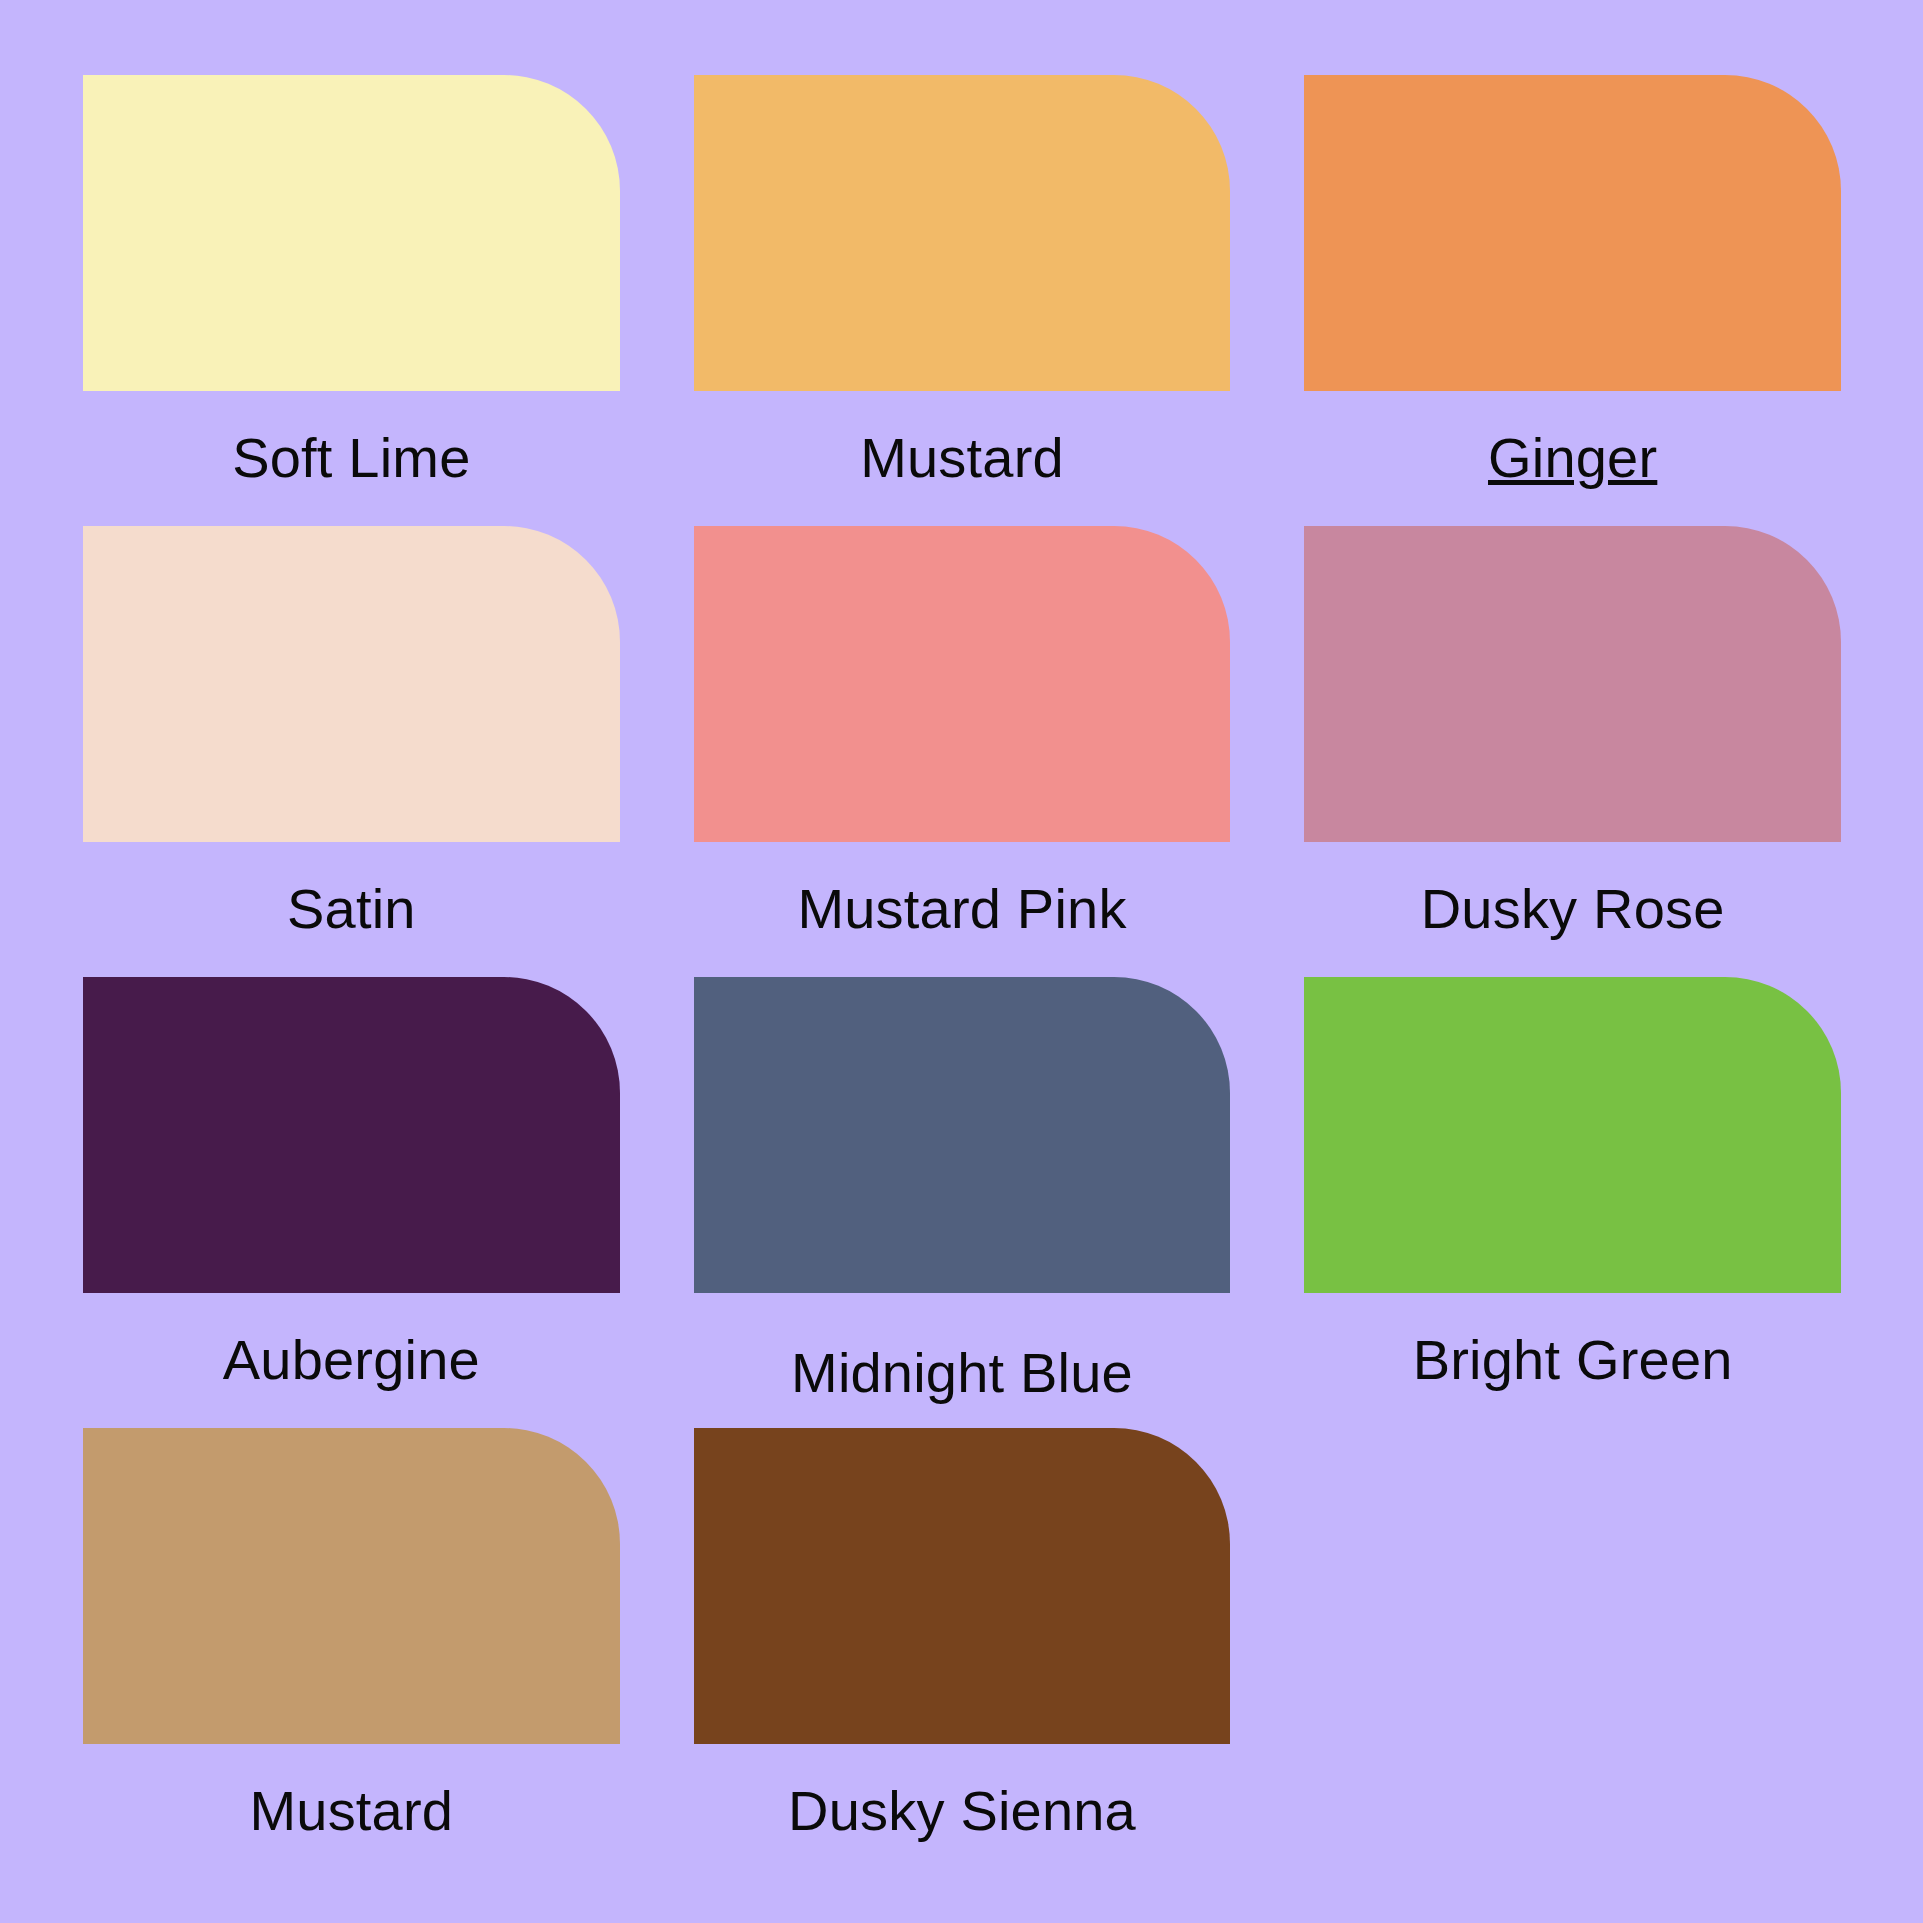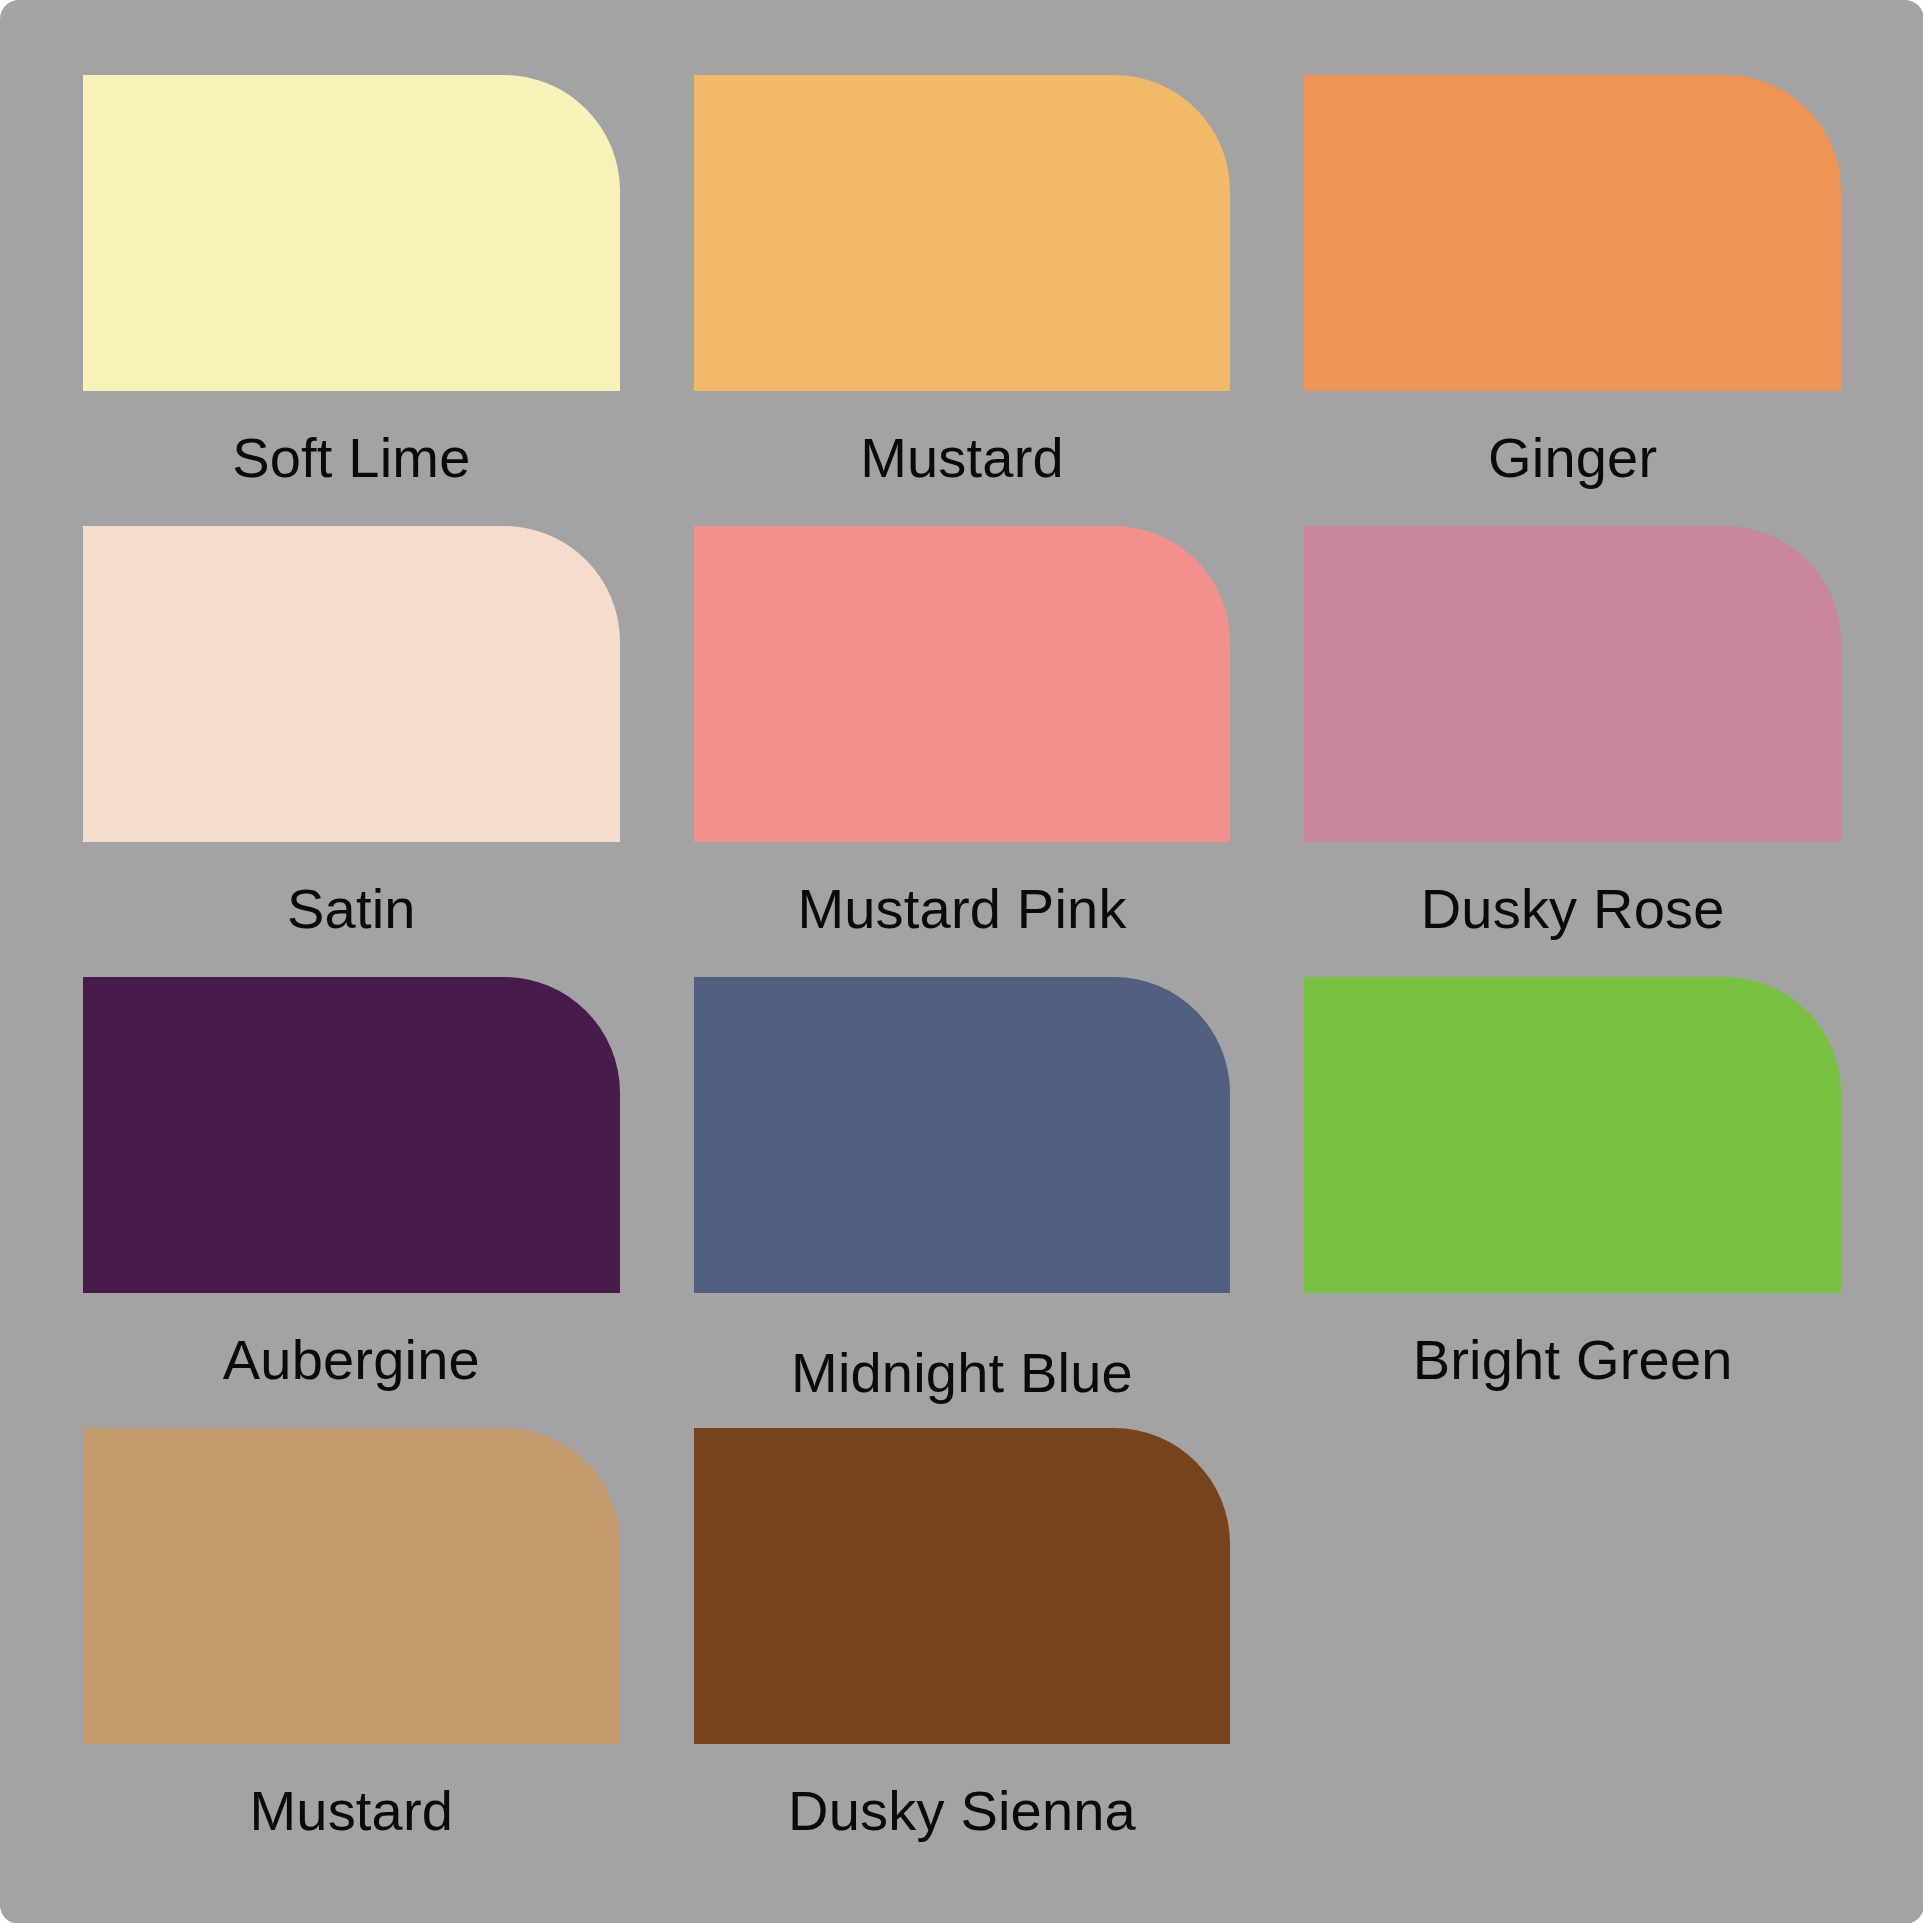--- a/index.html
+++ b/index.html
@@ -65,36 +65,36 @@
     font-size: 56px;
     font-weight: 400;
     line-height: 1.05;
     letter-spacing: 0.2px;
     white-space: nowrap;
   }
 </style>
 </head>
 <body style="background-color: rgb(255, 255, 255);">
 
-<div id="palette-sheet" style="background-color: #a3a3a3; border-radius: 19px;">
+<div id="palette-sheet" style="background-color: #c4b5fd;">
   <div class="palette-grid">
 
     <div class="swatch-cell">
       <div class="swatch-chip" style="background-color: rgb(249, 242, 184);"></div>
       <div class="swatch-label" style="color: rgb(10, 10, 10);">Soft Lime</div>
     </div>
 
     <div class="swatch-cell">
       <div class="swatch-chip" style="background-color: rgb(242, 186, 104);"></div>
       <div class="swatch-label" style="color: rgb(10, 10, 10);">Mustard</div>
     </div>
 
     <div class="swatch-cell">
       <div class="swatch-chip" style="background-color: rgb(238, 148, 85);"></div>
-      <div class="swatch-label" style="color: rgb(10, 10, 10);">Ginger</div>
+      <div class="swatch-label" style="color: rgb(10, 10, 10); text-decoration: underline;">Ginger</div>
     </div>
 
     <div class="swatch-cell">
       <div class="swatch-chip" style="background-color: rgb(245, 220, 205);"></div>
       <div class="swatch-label" style="color: rgb(10, 10, 10);">Satin</div>
     </div>
 
     <div class="swatch-cell">
       <div class="swatch-chip" style="background-color: rgb(242, 144, 142);"></div>
       <div class="swatch-label" style="color: rgb(10, 10, 10);">Mustard Pink</div>

